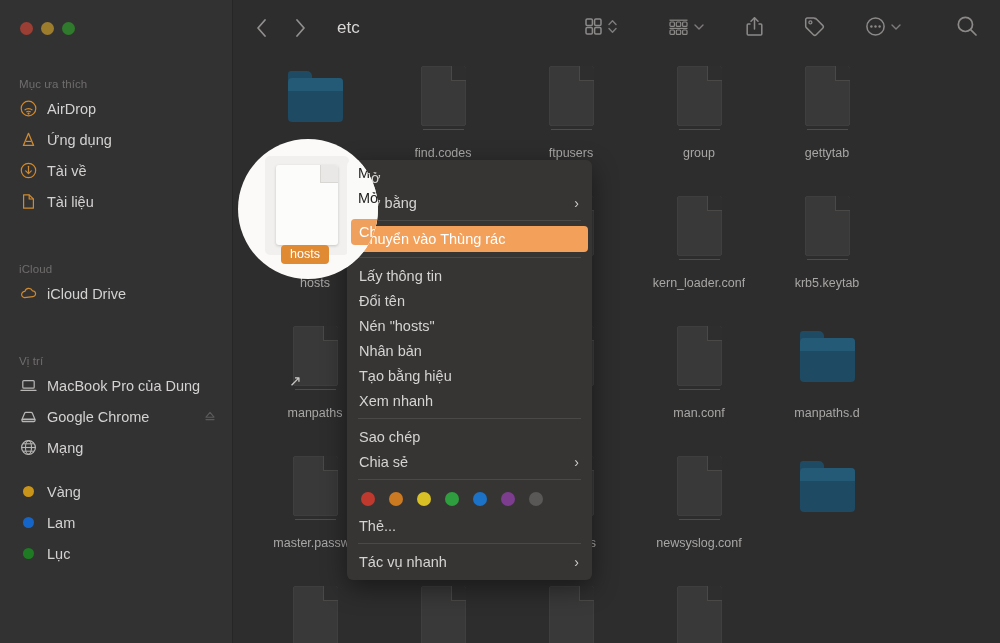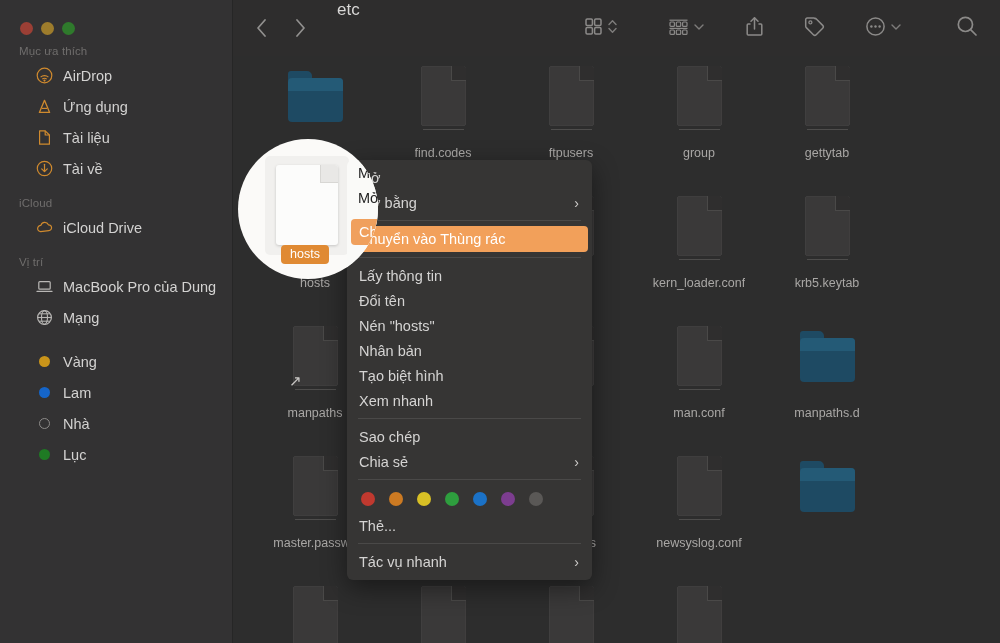--- a/index.html
+++ b/index.html
@@ -31,27 +31,27 @@
   }
   .light { width: 13px; height: 13px; border-radius: 50%; }
   .light.red    { background: #9b3f35; }
   .light.yellow { background: #9d7c2c; }
   .light.green  { background: #2f7a2c; }
 
   .sb-section {
     font-size: 11.5px; color: #6f6d6c;
     padding: 0 0 3px 19px;
     letter-spacing: .1px;
+    margin-top: 33px;
   }
   .sb-row {
     display: flex; align-items: center;
     height: 31px; padding-left: 19px;
     font-size: 14.5px; color: #d3d2d1;
     position: relative;
-    margin-left: 16px;
   }
   .sb-ico {
     width: 19px; height: 19px;
     margin-right: 9px;
     display: flex; align-items: center; justify-content: center;
     flex: 0 0 19px;
   }
   .sb-ico svg { display: block; }
   .sb-label { white-space: nowrap; overflow: hidden; }
   .sb-eject {
@@ -61,21 +61,21 @@
   }
   .sb-gap { height: 13px; }
   .dot { width: 11px; height: 11px; border-radius: 50%; display: block; }
   .dot.hollow { background: transparent; border: 1.3px solid #8d8b89; }
 
   
   #toolbar {
     position: absolute; left: 233px; top: 0;
     width: 767px; height: 56px;
     background: #2e2d2d;
-    display: flex; 
+    display: flex; align-items: center;
   }
   .tb-nav { display: flex; align-items: center; margin-left: 22px; gap: 26px; }
   .tb-ico { opacity: .62; display: flex; align-items: center; }
   #folder-title {
     margin-left: 30px;
     font-size: 17px; color: #d8d7d6;
     font-weight: 400;
   }
   .tb-right {
     margin-left: auto; display: flex; align-items: center;
@@ -283,56 +283,69 @@
             <svg width="17" height="17" viewBox="0 0 17 17">
               <path d="M8.5 2.3 L13.6 14.4 H3.4 Z" fill="none" stroke="#d08a2e" stroke-width="1.3" stroke-linejoin="round"></path>
               <line x1="5.9" y1="10.4" x2="11.1" y2="10.4" stroke="#d08a2e" stroke-width="1.2"></line>
             </svg>
           </span>
           <span class="sb-label">Ứng dụng</span>
         </div>
         <div class="sb-row">
           <span class="sb-ico">
             <svg width="17" height="17" viewBox="0 0 17 17">
-              <path d="M3.6 1.8 h5.6 L13.4 6 v9.2 h-9.8 z" fill="none" stroke="#d08a2e" stroke-width="1.2" stroke-linejoin="round"></path>
-              <path d="M9.2 1.8 v4.2 h4.2" fill="none" stroke="#d08a2e" stroke-width="1.2" stroke-linejoin="round"></path>
-            </svg>
-          </span>
-          <span class="sb-label">Tài liệu</span>
-        </div>
-        <div class="sb-row">
-          <span class="sb-ico">
-            <svg width="17" height="17" viewBox="0 0 17 17">
               <circle cx="8.5" cy="8.5" r="7.2" fill="none" stroke="#d08a2e" stroke-width="1.2"></circle>
               <line x1="8.5" y1="4.3" x2="8.5" y2="11.4" stroke="#d08a2e" stroke-width="1.2" stroke-linecap="round"></line>
               <path d="M5.7 8.9 L8.5 11.7 L11.3 8.9" fill="none" stroke="#d08a2e" stroke-width="1.2" stroke-linecap="round" stroke-linejoin="round"></path>
             </svg>
           </span>
           <span class="sb-label">Tài về</span>
         </div>
+        <div class="sb-row">
+          <span class="sb-ico">
+            <svg width="17" height="17" viewBox="0 0 17 17">
+              <path d="M3.6 1.8 h5.6 L13.4 6 v9.2 h-9.8 z" fill="none" stroke="#d08a2e" stroke-width="1.2" stroke-linejoin="round"></path>
+              <path d="M9.2 1.8 v4.2 h4.2" fill="none" stroke="#d08a2e" stroke-width="1.2" stroke-linejoin="round"></path>
+            </svg>
+          </span>
+          <span class="sb-label">Tài liệu</span>
+        </div>
         <div class="sb-gap"></div>
         <div class="sb-section">iCloud</div>
         <div class="sb-row">
           <span class="sb-ico">
             <svg width="17" height="17" viewBox="0 0 17 17">
               <path d="M4.6 12.6 a3.1 3.1 0 0 1 .3 -6.2 a4 4 0 0 1 7.5 -.6 a2.9 2.9 0 0 1 .5 5.8 z" fill="none" stroke="#d08a2e" stroke-width="1.2" stroke-linejoin="round"></path>
             </svg>
           </span>
           <span class="sb-label">iCloud Drive</span>
         </div>
         <div class="sb-gap"></div>
         <div class="sb-section">Vị trí</div>
         <div class="sb-row">
           <span class="sb-ico">
             <svg width="17" height="17" viewBox="0 0 17 17">
               <rect x="2.8" y="3.6" width="11.4" height="7.6" rx="1" fill="none" stroke="#b9b7b5" stroke-width="1.2"></rect>
               <line x1="1" y1="13.4" x2="16" y2="13.4" stroke="#b9b7b5" stroke-width="1.2" stroke-linecap="round"></line>
             </svg>
           </span>
           <span class="sb-label">MacBook Pro của Dung</span>
+        </div>
+        <div class="sb-row">
+          <span class="sb-ico">
+            <svg width="17" height="17" viewBox="0 0 17 17">
+              <path d="M2 11.6 L4.6 5.2 a1.4 1.4 0 0 1 1.3 -.9 h5.2 a1.4 1.4 0 0 1 1.3 .9 L15 11.6 z" fill="none" stroke="#b9b7b5" stroke-width="1.2" stroke-linejoin="round"></path>
+              <rect x="2" y="11.2" width="13" height="2.4" rx="1.1" fill="none" stroke="#b9b7b5" stroke-width="1.2"></rect>
+            </svg>
+          </span>
+          <span class="sb-label">Google Chrome</span>
+          <span class="sb-eject"><svg width="12" height="12" viewBox="0 0 12 12">
+              <path d="M6 2.4 L10 7.2 H2 Z" fill="none" stroke="#8d8b89" stroke-width="1.1" stroke-linejoin="round"></path>
+              <line x1="2" y1="9.6" x2="10" y2="9.6" stroke="#8d8b89" stroke-width="1.1" stroke-linecap="round"></line>
+            </svg></span>
         </div>
         <div class="sb-row">
           <span class="sb-ico">
             <svg width="17" height="17" viewBox="0 0 17 17">
               <circle cx="8.5" cy="8.5" r="6.9" fill="none" stroke="#b9b7b5" stroke-width="1.2"></circle>
               <ellipse cx="8.5" cy="8.5" rx="3" ry="6.9" fill="none" stroke="#b9b7b5" stroke-width="1.1"></ellipse>
               <line x1="1.7" y1="8.5" x2="15.3" y2="8.5" stroke="#b9b7b5" stroke-width="1.1"></line>
               <line x1="3" y1="4.8" x2="14" y2="4.8" stroke="#b9b7b5" stroke-width="1"></line>
               <line x1="3" y1="12.2" x2="14" y2="12.2" stroke="#b9b7b5" stroke-width="1"></line>
             </svg>
@@ -344,26 +357,20 @@
           <span class="sb-ico">
             <span class="dot" style="background: rgb(201, 148, 26);"></span>
           </span>
           <span class="sb-label">Vàng</span>
         </div>
         <div class="sb-row">
           <span class="sb-ico">
             <span class="dot" style="background: rgb(21, 101, 201);"></span>
           </span>
           <span class="sb-label">Lam</span>
-        </div>
-        <div class="sb-row">
-          <span class="sb-ico">
-            <span class="dot hollow"></span>
-          </span>
-          <span class="sb-label">Nhà</span>
         </div>
         <div class="sb-row">
           <span class="sb-ico">
             <span class="dot" style="background: rgb(31, 122, 36);"></span>
           </span>
           <span class="sb-label">Lục</span>
         </div>
       </div>
   </div>
 
@@ -645,21 +652,21 @@
       <div class="mi">
         <span>Đổi tên</span>
       </div>
       <div class="mi">
         <span>Nén "hosts"</span>
       </div>
       <div class="mi">
         <span>Nhân bản</span>
       </div>
       <div class="mi">
-        <span>Tạo biệt hình</span>
+        <span>Tạo bằng hiệu</span>
       </div>
       <div class="mi">
         <span>Xem nhanh</span>
       </div>
       <div class="mi-sep"></div>
       <div class="mi">
         <span>Sao chép</span>
       </div>
       <div class="mi">
         <span>Chia sẻ</span>

